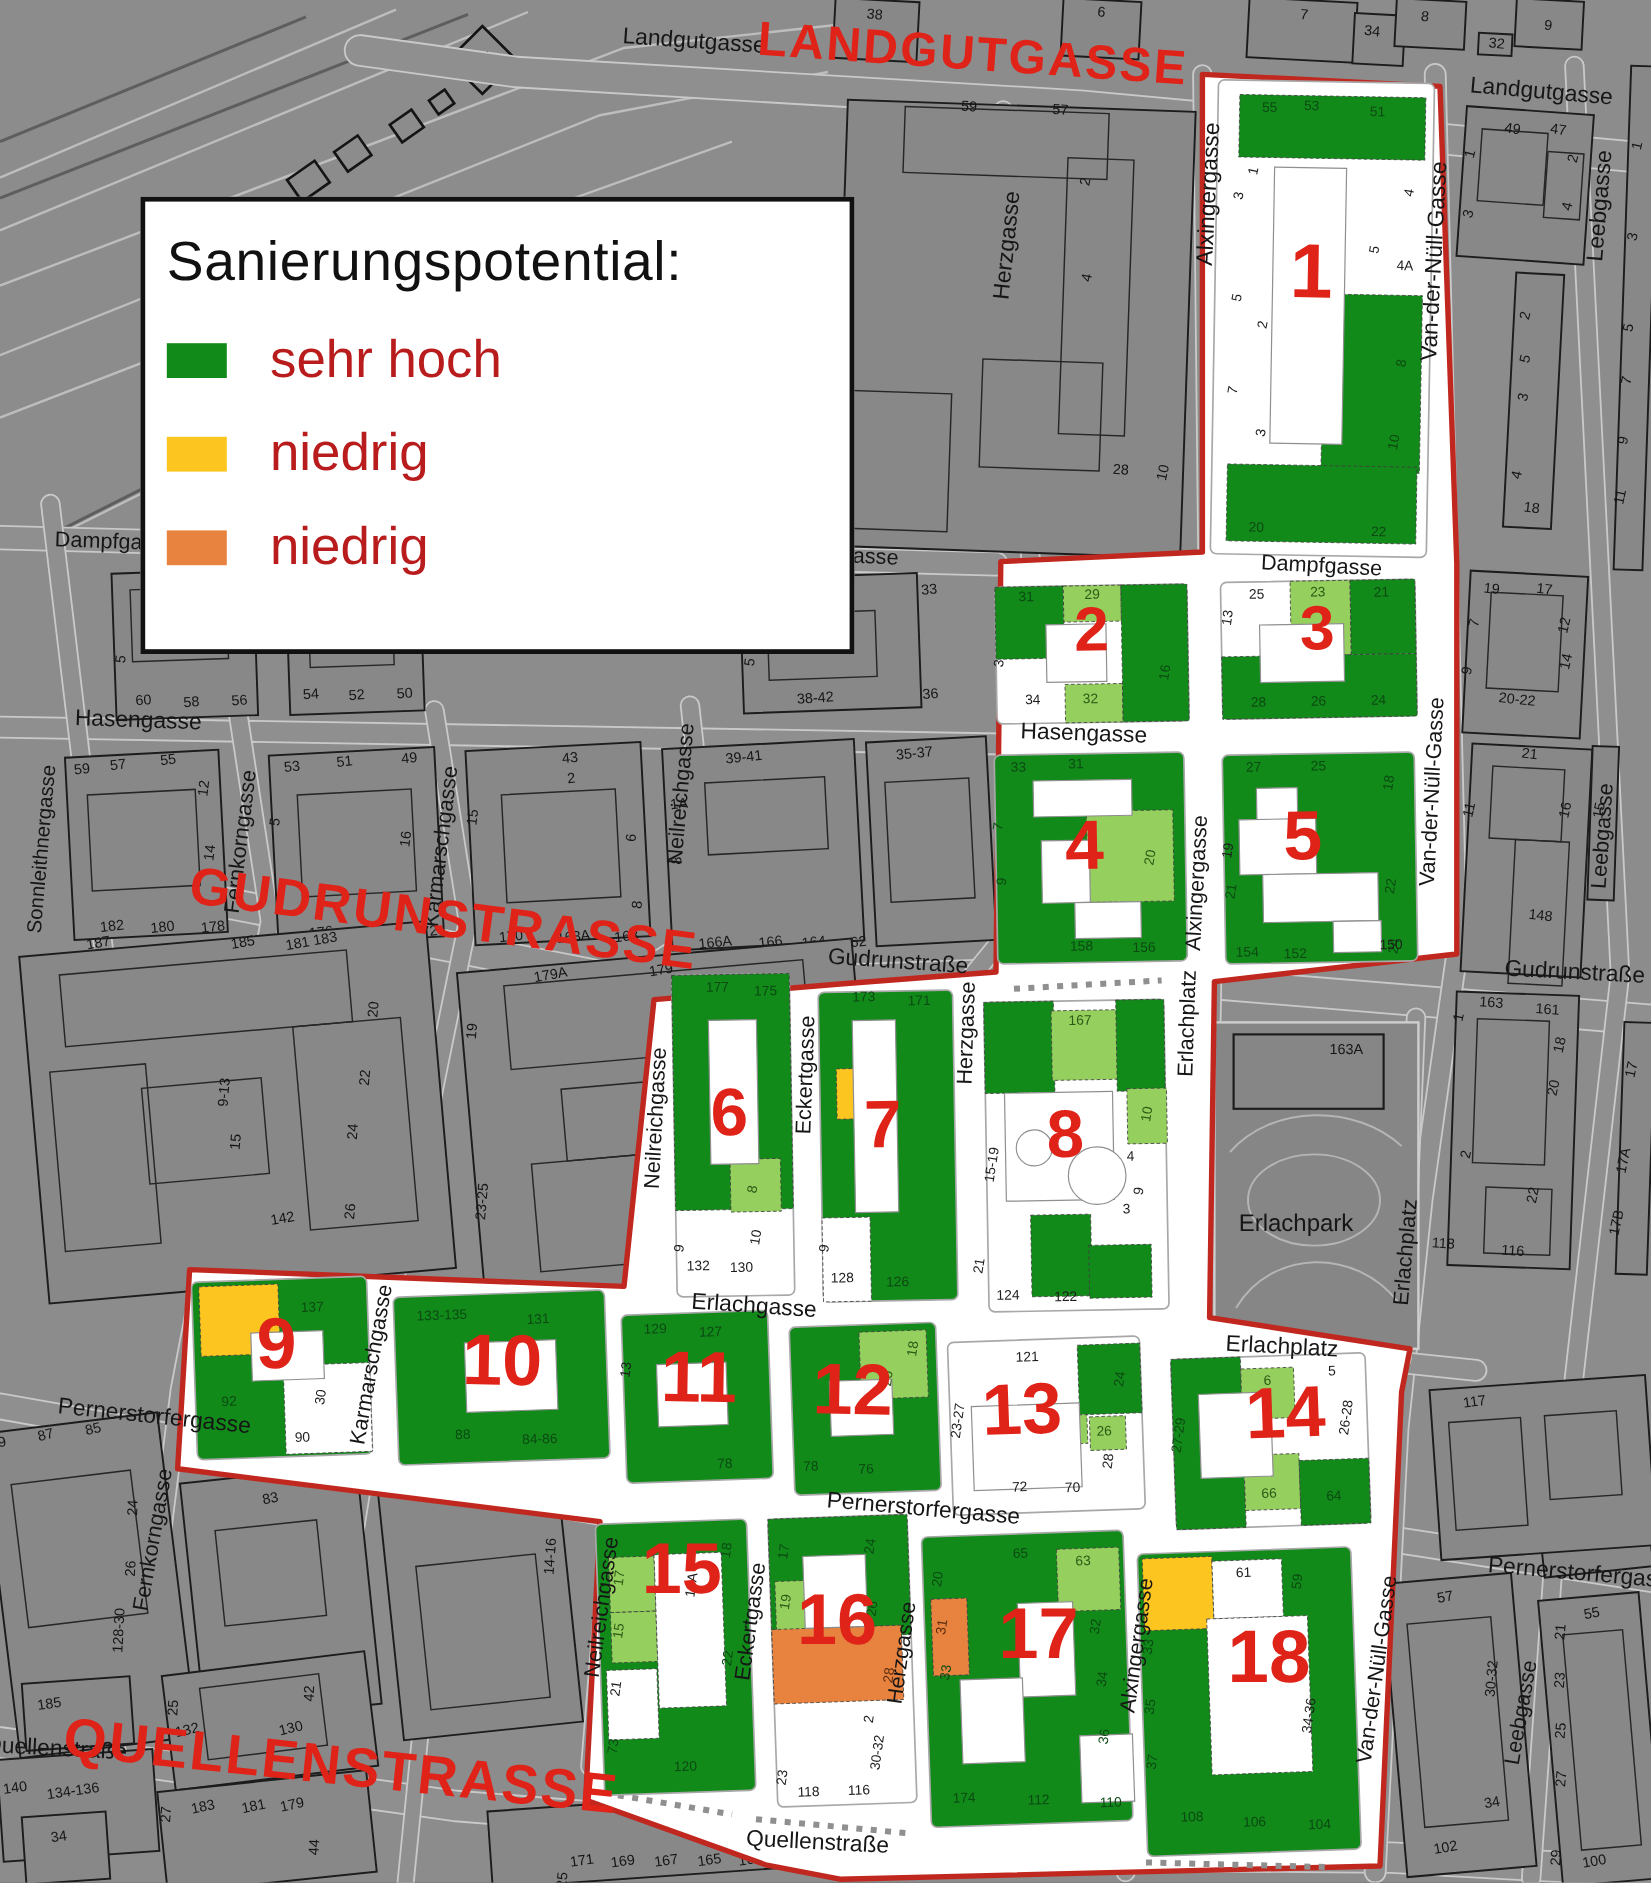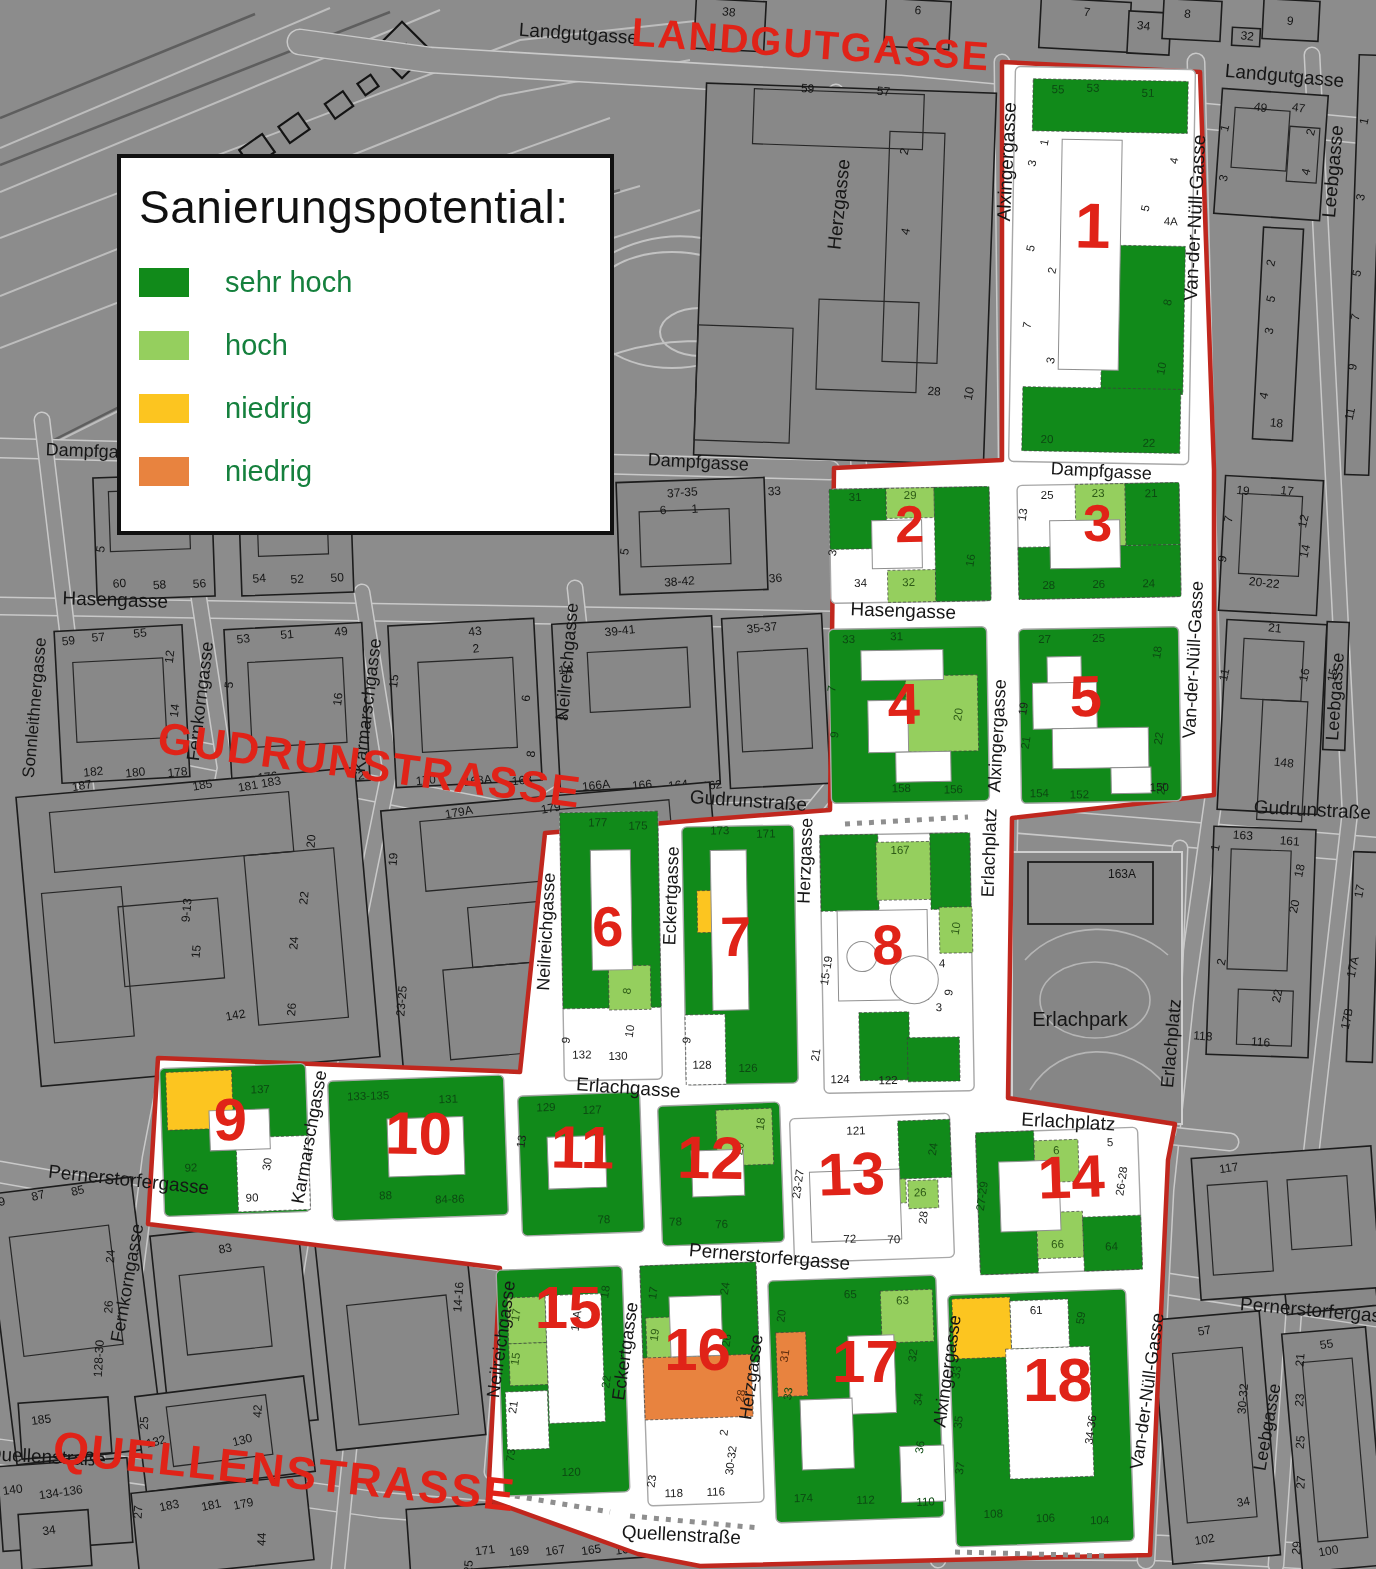--- a/index.html
+++ b/index.html
@@ -1,24 +1,24 @@
 <!DOCTYPE html>
 <html><head>
 <meta charset="utf-8">
 <style>
   html,body{margin:0;padding:0;background:#555;}
   .stage{position:relative;width:1376px;height:1569px;overflow:hidden;
          font-family:"Liberation Sans","DejaVu Sans",sans-serif;background:#8c8c8c;}
   svg{position:absolute;left:0;top:0;}
-  .legend{position:absolute;left:117px;top:154px;width:497px;height:381px;
+  .legend{position:absolute;left:117px;top:164px;width:595px;height:381px;
           background:#fff;border:4px solid #111;box-sizing:border-box;z-index:5;}
   .legend-title{font-size:46px;color:#111;margin:22px 0 8px 18px;letter-spacing:0.5px;}
   .legend-row{display:flex;align-items:center;margin:34px 0 0 18px;}
   .legend-chip{width:50px;height:29px;margin-right:36px;flex:0 0 auto;}
-  .legend-label{font-size:29px;color:#15803d;line-height:1;}
+  .legend-label{font-size:44px;color:#b91c1c;line-height:1;}
   text{user-select:none;}
 </style>
 </head>
 <body>
 
 <div class="stage">
   <svg id="map" viewBox="0 0 1376 1569" width="1376" height="1569">
       <rect x="0" y="0" width="1376" height="1569" fill="#8c8c8c"></rect>
       <polyline points="0,148 330,8" fill="none" stroke="#bdbdbd" stroke-width="2"></polyline>
       <polyline points="0,192 440,10" fill="none" stroke="#bdbdbd" stroke-width="2"></polyline>
@@ -726,24 +726,20 @@
     </svg>
 
   <div class="legend">
     <div class="legend-title">Sanierungspotential:</div>
     <div id="legend-rows">
         <div class="legend-row">
           <span class="legend-chip" style="background: rgb(17, 138, 26);"></span>
           <span class="legend-label">sehr hoch</span>
         </div>
         <div class="legend-row">
-          <span class="legend-chip" style="background: rgb(149, 207, 94);"></span>
-          <span class="legend-label">hoch</span>
-        </div>
-        <div class="legend-row">
           <span class="legend-chip" style="background: rgb(252, 197, 32);"></span>
           <span class="legend-label">niedrig</span>
         </div>
         <div class="legend-row">
           <span class="legend-chip" style="background: rgb(232, 131, 63);"></span>
           <span class="legend-label">niedrig</span>
         </div>
       </div>
   </div>
 </div>

